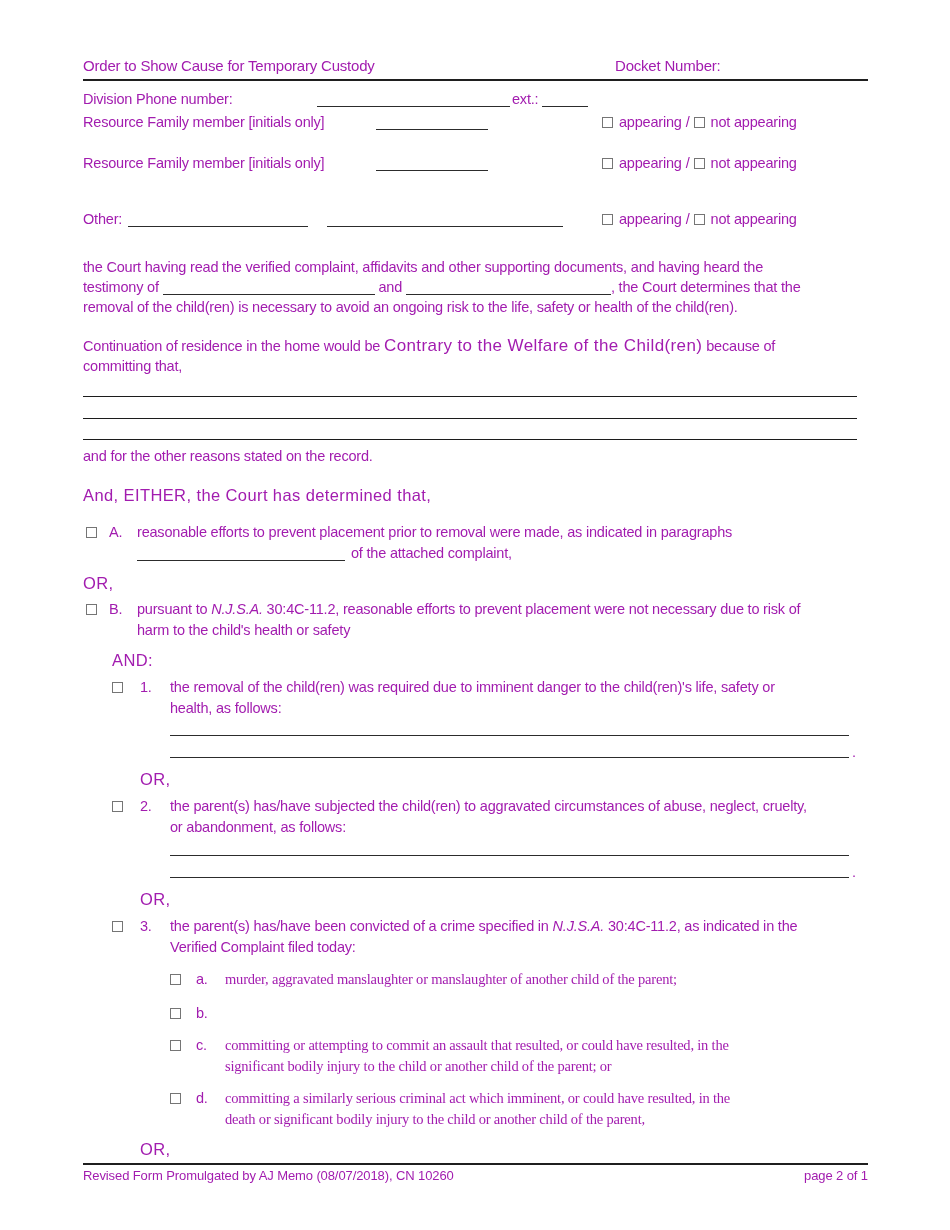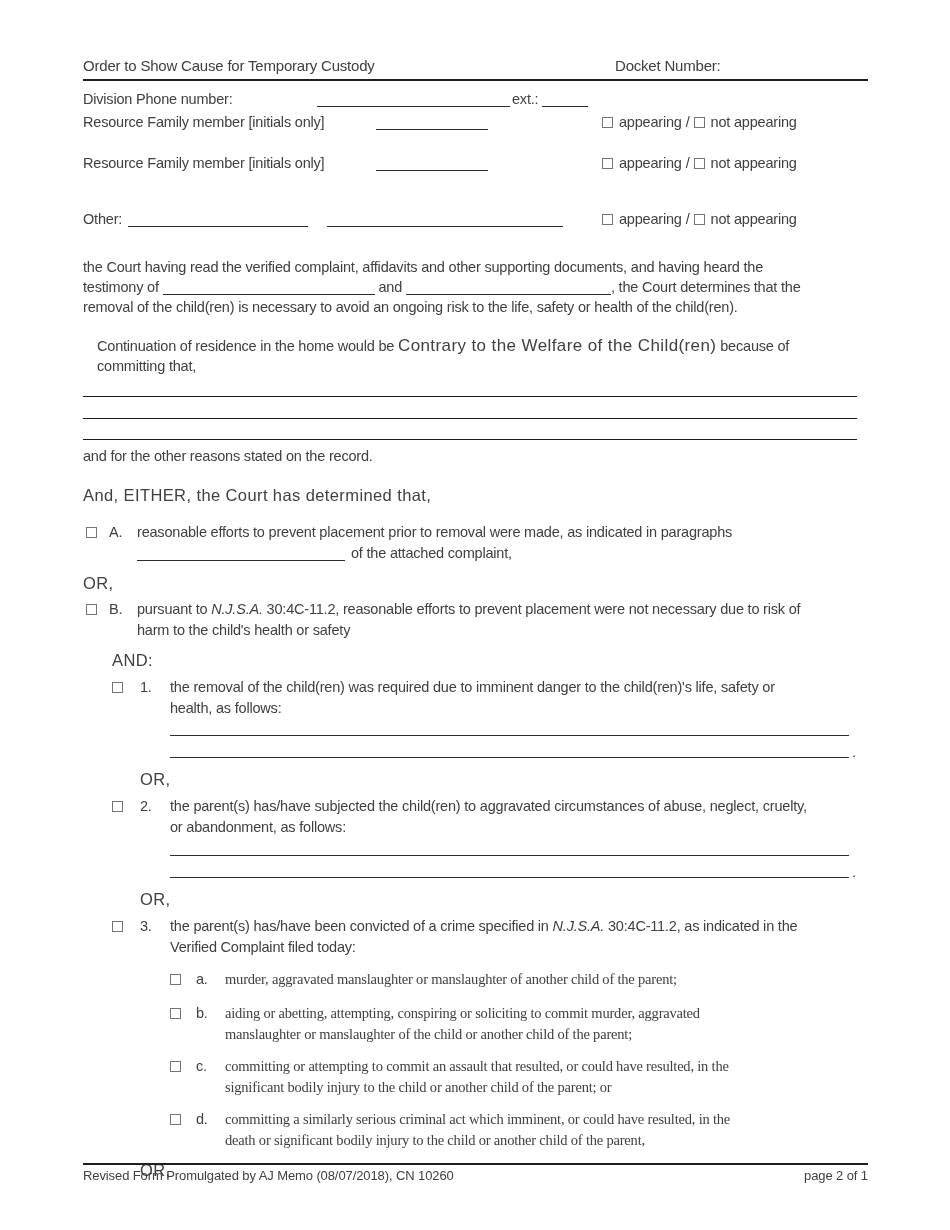--- a/index.html
+++ b/index.html
@@ -8,21 +8,21 @@
 
   .page {
     position: relative;
     width: 950px;
     height: 1230px;
     background: #ffffff;
     font-family: "Liberation Sans", "DejaVu Sans", sans-serif;
     font-size: 14.5px;
     letter-spacing: -0.2px;
     line-height: 20px;
-    color: #404040;
+    color: #a21caf;
     padding: 57px 82px 0 83px;
     overflow: hidden;
   }
 
   
   .cb {
     display: inline-block;
     width: 11px; height: 11px;
     border: 1.5px solid #757575;
     background: #fff;
@@ -59,21 +59,21 @@
   .blank-rf { width: 112px; }
   .lbl-other { display: inline-block; width: 45px; }
   .blank-other1 { width: 180px; }
   .blank-other2 { width: 236px; margin-left: 19px; }
   .appear-group { position: absolute; left: 519px; top: 0; white-space: nowrap; }
   .appear-group .cb { margin-right: 6px; }
   .appear-sep { padding: 0 4px; }
 
   
   .para-court { margin-top: 28px; }
-  .para-contrary { margin-top: 19px; line-height: 20px; margin-left: 14px; }
+  .para-contrary { margin-top: 19px; line-height: 20px; }
   .blank-testimony1 { width: 212px; }
   .blank-testimony2 { width: 205px; }
 
   .rule-blank { border-bottom: 1.5px solid #1c1c1c; width: 774px; }
   .rb1 { height: 21px; }
   .rb2 { height: 22px; }
   .rb3 { height: 21px; }
   .record-note { margin-top: 6px; }
 
   .either-heading { margin-top: 18px; margin-bottom: 16px; }
@@ -262,24 +262,20 @@
     <span class="cbcol"><span class="cb"></span></span>
     <span class="letcol">a.</span>
     <span class="txtcol">
       <span class="bl">murder, aggravated manslaughter or manslaughter of another child of the parent;</span>
     </span>
   </div>
 
   <div class="sitem sub-b">
     <span class="cbcol"><span class="cb"></span></span>
     <span class="letcol">b.</span>
-    <span class="txtcol">
-      <span class="bl">aiding or abetting, attempting, conspiring or soliciting to commit murder, aggravated</span>
-      <span class="bl">manslaughter or manslaughter of the child or another child of the parent;</span>
-    </span>
   </div>
 
   <div class="sitem sub-c">
     <span class="cbcol"><span class="cb"></span></span>
     <span class="letcol">c.</span>
     <span class="txtcol">
       <span class="bl">committing or attempting to commit an assault that resulted, or could have resulted, in the</span>
       <span class="bl">significant bodily injury to the child or another child of the parent; or</span>
     </span>
   </div>

